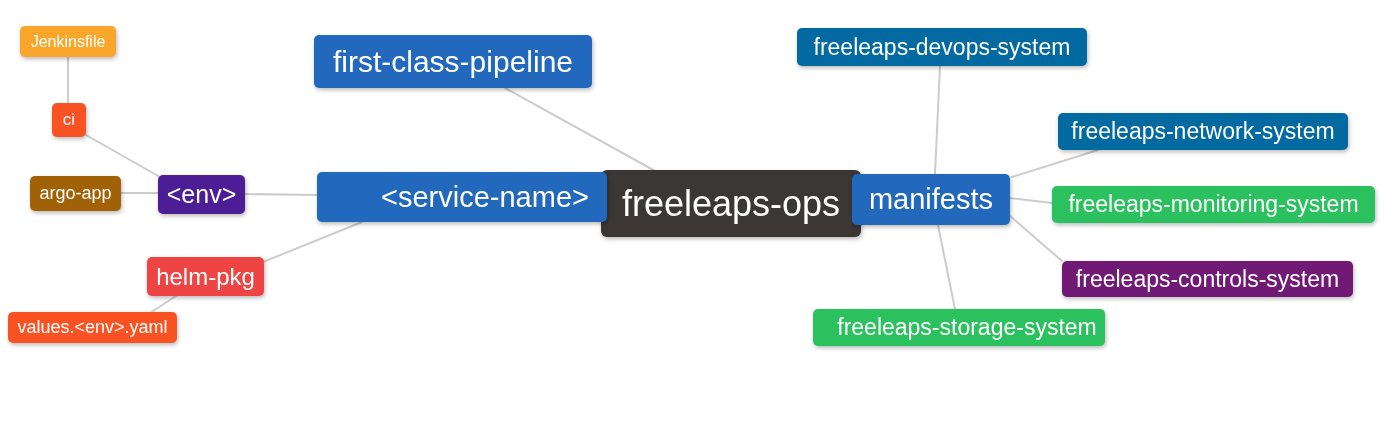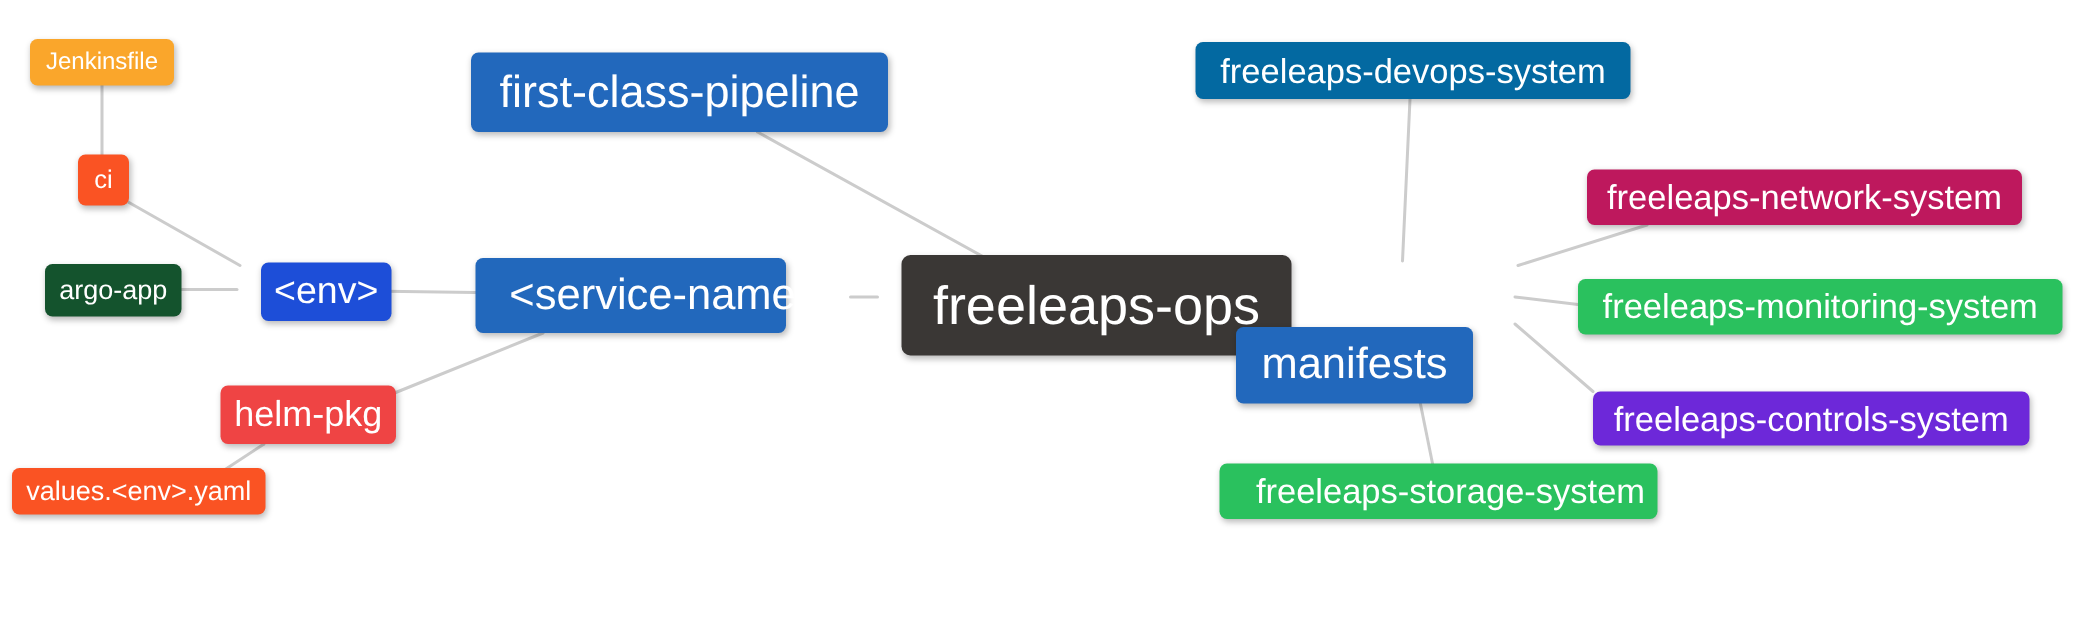--- a/index.html
+++ b/index.html
@@ -51,53 +51,53 @@
       <line x1="1010" y1="216" x2="1062" y2="261" stroke="#cccccc" stroke-width="2" stroke-linecap="round"></line>
       <line x1="938" y1="225" x2="955" y2="309" stroke="#cccccc" stroke-width="2" stroke-linecap="round"></line>
     </svg>
   <div>
       <div class="node root" style="left: 585px; top: 170px; width: 260px; height: 67px; background: rgb(58, 55, 53); color: rgb(255, 255, 255); font-size: 36px; margin-left: 16px;">
         <span>freeleaps-ops</span>
       </div>
       <div class="node" style="left: 314px; top: 35px; width: 278px; height: 53px; background: rgb(34, 104, 188); color: rgb(255, 255, 255); font-size: 30px; justify-content: center;">
         <span>first-class-pipeline</span>
       </div>
-      <div class="node" style="left: 317px; top: 172px; width: 207px; height: 50px; background: rgb(34, 104, 188); color: rgb(255, 255, 255); font-size: 29px; padding-left: 46px;">
+      <div class="node" style="left: 317px; top: 172px; width: 290px; height: 50px; background: rgb(34, 104, 188); color: rgb(255, 255, 255); font-size: 29px; padding-left: 46px;">
         <span>&lt;service-name&gt;</span>
       </div>
-      <div class="node" style="left: 824px; top: 174px; width: 158px; height: 51px; background: rgb(34, 104, 188); color: rgb(255, 255, 255); font-size: 29px; margin-top: 44px;">
+      <div class="node" style="left: 852px; top: 174px; width: 158px; height: 51px; background: rgb(34, 104, 188); color: rgb(255, 255, 255); font-size: 29px;">
         <span>manifests</span>
       </div>
-      <div class="node" style="left: 158px; top: 175px; width: 87px; height: 39px; background: #1d4ed8; color: rgb(255, 255, 255); font-size: 25px; margin-left: 16px;">
+      <div class="node" style="left: 158px; top: 175px; width: 87px; height: 39px; background: #4c1d95; color: rgb(255, 255, 255); font-size: 25px;">
         <span>&lt;env&gt;</span>
       </div>
       <div class="node" style="left: 147px; top: 257px; width: 117px; height: 39px; background: #ef4444; color: rgb(255, 255, 255); font-size: 24px;">
         <span>helm-pkg</span>
       </div>
       <div class="node" style="left: 52px; top: 103px; width: 34px; height: 34px; background: rgb(250, 83, 35); color: rgb(255, 255, 255); font-size: 17px;">
         <span>ci</span>
       </div>
-      <div class="node" style="left: 30px; top: 176px; width: 91px; height: 35px; background: #14532d; color: rgb(255, 255, 255); font-size: 18px; align-items: center;">
+      <div class="node" style="left: 30px; top: 176px; width: 91px; height: 35px; background: #a16207; color: rgb(255, 255, 255); font-size: 18px; align-items: center;">
         <span>argo-app</span>
       </div>
       <div class="node" style="left: 8px; top: 312px; width: 169px; height: 31px; background: rgb(250, 83, 35); color: rgb(255, 255, 255); font-size: 18px;">
         <span>values.&lt;env&gt;.yaml</span>
       </div>
       <div class="node" style="left: 20px; top: 26px; width: 96px; height: 31px; background: rgb(250, 166, 43); color: rgb(255, 255, 255); font-size: 16px;">
         <span>Jenkinsfile</span>
       </div>
       <div class="node" style="left: 797px; top: 28px; width: 290px; height: 38px; background: #0369a1; color: rgb(255, 255, 255); font-size: 23px;">
         <span>freeleaps-devops-system</span>
       </div>
-      <div class="node" style="left: 1058px; top: 113px; width: 290px; height: 37px; background: #be185d; color: rgb(255, 255, 255); font-size: 23px;">
+      <div class="node" style="left: 1058px; top: 113px; width: 290px; height: 37px; background: #0369a1; color: rgb(255, 255, 255); font-size: 23px;">
         <span>freeleaps-network-system</span>
       </div>
       <div class="node" style="left: 1052px; top: 186px; width: 323px; height: 37px; background: rgb(42, 193, 94); color: rgb(255, 255, 255); font-size: 23px;">
         <span>freeleaps-monitoring-system</span>
       </div>
-      <div class="node" style="left: 1062px; top: 261px; width: 291px; height: 36px; background: #6d28d9; color: rgb(255, 255, 255); font-size: 23px;">
+      <div class="node" style="left: 1062px; top: 261px; width: 291px; height: 36px; background: #701a75; color: rgb(255, 255, 255); font-size: 23px;">
         <span>freeleaps-controls-system</span>
       </div>
       <div class="node" style="left: 813px; top: 309px; width: 292px; height: 37px; background: rgb(42, 193, 94); color: rgb(255, 255, 255); font-size: 23px; padding-left: 16px;">
         <span>freeleaps-storage-system</span>
       </div>
     </div>
 </div>
 
 </body></html>

